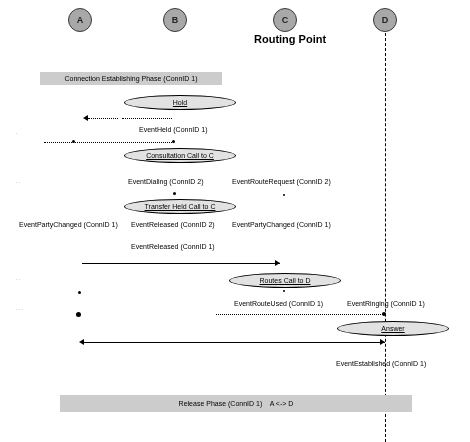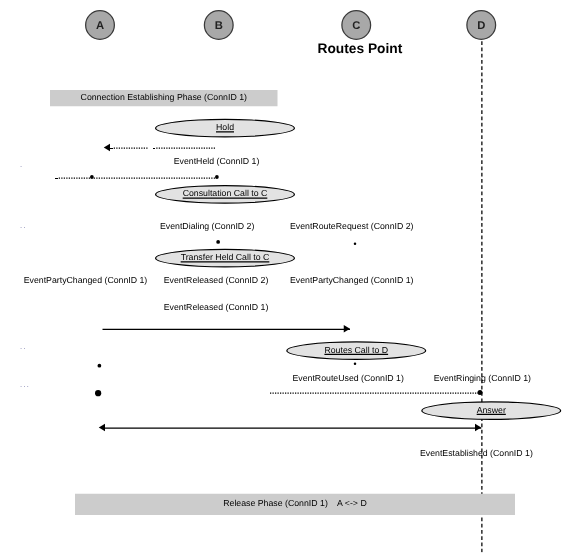--- a/index.html
+++ b/index.html
@@ -123,21 +123,21 @@
   </div>
   <div class="actor-head" style="left:273px; top:8px;">
     <span>C</span>
   </div>
   <div class="actor-head" style="left:373px; top:8px;">
     <span>D</span>
   </div>
 
   <div class="lifeline-dashed" style="left:385px; top:33px; height:409px;"></div>
 
-  <div class="title" style="left:254px; top:33px;">Routes Point</div>
+  <div class="title" style="left:254px; top:33px;">Routing Point</div>
 
   <div class="phase-bar" style="left:40px; top:72px; width:182px; height:13px;">
     <span>Connection Establishing Phase (ConnID 1)</span>
   </div>
 
   <div class="oval" style="left:124px; top:95px; width:112px; height:15px;">
     <span class="nolink">Hold</span>
   </div>
 
   <div class="hline-dotted" style="left:122px; top:118px; width:50px;"></div>

